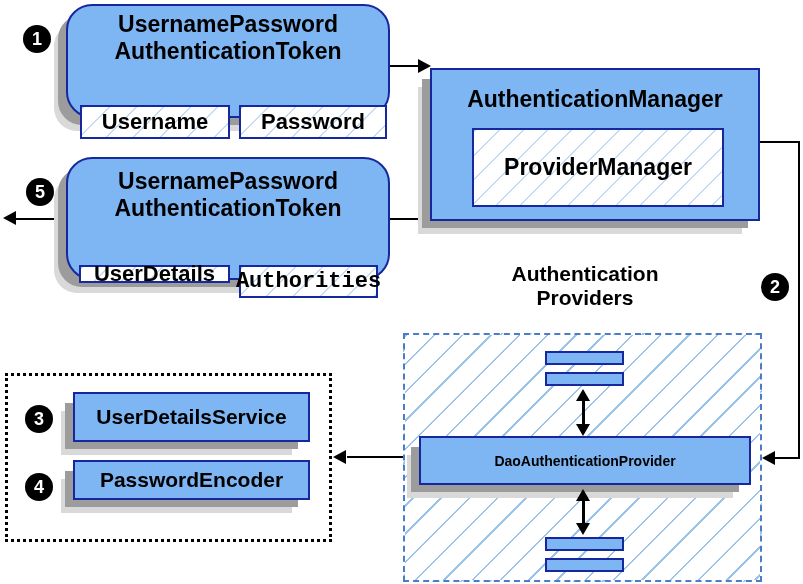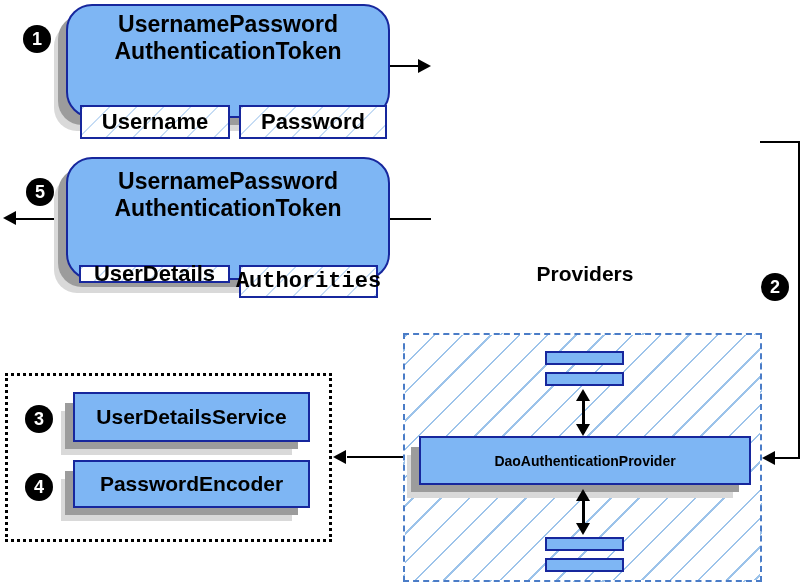--- a/index.html
+++ b/index.html
@@ -88,22 +88,29 @@
       <div>AuthenticationToken</div>
     </div>
     <div class="abs field" style="left:11px;top:80px;width:151px;height:18px;">
       <span>UserDetails</span>
     </div>
     <div class="abs field" style="left:171px;top:80px;width:139px;height:33px;font-family:Liberation Mono, monospace;">
       <span>Authorities</span>
     </div>
   </div>
 
+  <div class="abs node shadow" style="left:430px;top:68px;width:330px;height:153px;">
+    <div class="ttl" style="padding-top:16px;">AuthenticationManager</div>
+    <div class="abs hatch center" style="left:40px;top:58px;width:252px;height:79px;border:2px solid var(--node-border,#17279D);font-size:23px;">
+      <span>ProviderManager</span>
+    </div>
+  </div>
 
   <div class="abs caption" style="left:460px;top:262px;width:250px;">
+    <div>Authentication</div>
     <div>Providers</div>
   </div>
 
   <div class="abs hatchbold" style="left:403px;top:333px;width:359px;height:249px;border:2px dashed var(--dashed-border,#4A7CC7);">
     <div class="abs smallrect" style="left:140px;top:16px;width:79px;height:14px;"></div>
     <div class="abs smallrect" style="left:140px;top:37px;width:79px;height:14px;"></div>
 
     <div class="abs tri tri-up" style="left:171px;top:54px;"></div>
     <div class="abs vline" style="left:177px;top:64px;width:3px;height:34px;"></div>
     <div class="abs tri tri-down" style="left:171px;top:89px;"></div>
@@ -117,18 +124,18 @@
     <div class="abs tri tri-down" style="left:171px;top:188px;"></div>
 
     <div class="abs smallrect" style="left:140px;top:202px;width:79px;height:14px;"></div>
     <div class="abs smallrect" style="left:140px;top:223px;width:79px;height:14px;"></div>
   </div>
 
   <div class="abs" style="left:5px;top:373px;width:327px;height:169px;border:3px dotted #000;">
     <div class="abs node shadow center boxlabel" style="left:65px;top:16px;width:237px;height:50px;">
       <span>UserDetailsService</span>
     </div>
-    <div class="abs node shadow center boxlabel" style="left:65px;top:84px;width:237px;height:48px;">
+    <div class="abs node shadow center boxlabel" style="left:65px;top:84px;width:237px;height:40px;">
       <span>PasswordEncoder</span>
     </div>
   </div>
 
 </div>
 
 </body></html>

